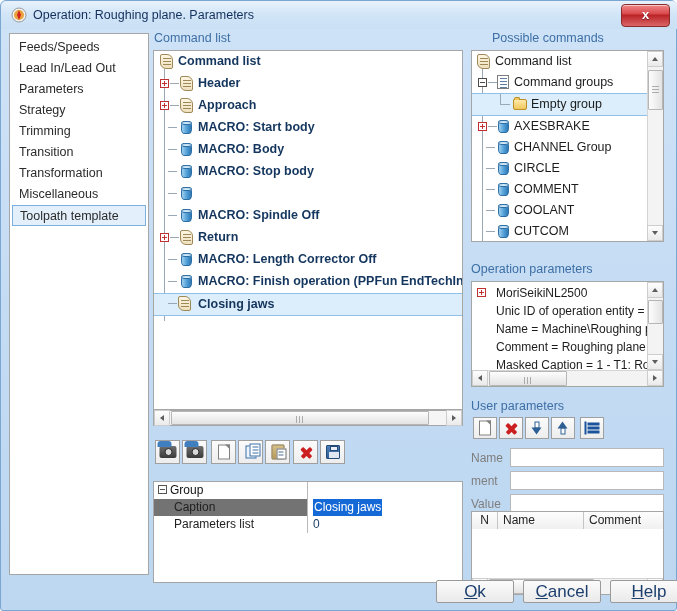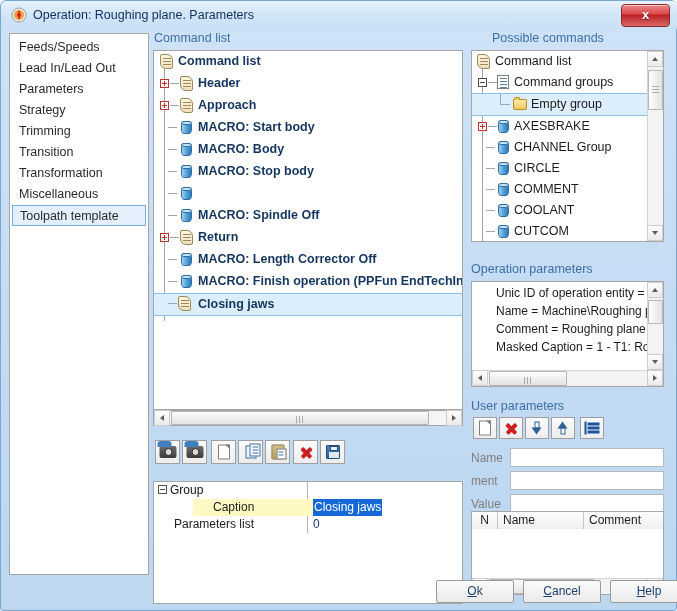--- a/index.html
+++ b/index.html
@@ -204,26 +204,26 @@
   .g-adn:after{content:"";position:absolute;left:0;top:6px;border-left:5.5px solid transparent;border-right:5.5px solid transparent;border-top:7px solid #2d5f95;}
   .g-aup{width:11px;height:13px;}
   .g-aup:before{content:"";position:absolute;left:3px;bottom:0;width:5px;height:7px;background:#fff;border:1px solid #2d5f95;box-sizing:border-box;}
   .g-aup:after{content:"";position:absolute;left:0;bottom:6px;border-left:5.5px solid transparent;border-right:5.5px solid transparent;border-bottom:7px solid #2d5f95;}
   
   .g-lines{width:15px;height:13px;}
   .g-lines:before{content:"";position:absolute;left:0;top:0;width:2px;height:13px;background:#19539b;}
   .g-lines:after{content:"";position:absolute;left:3px;top:1px;width:12px;height:2.5px;background:#19539b;box-shadow:0 4px 0 #19539b,0 8px 0 #19539b;}
 
   
-  #propgrid{ left:148px; top:452px; width:310px; height:123px; }
+  #propgrid{ left:148px; top:452px; width:310px; height:102px; }
   .pg-row{position:relative;height:17px;line-height:17px;font-size:12px;color:#222;}
   .pg-name{position:absolute;left:0;top:0;width:154px;height:17px;box-sizing:border-box;border-right:1px solid #b8b8b8;padding-left:6px;white-space:nowrap;overflow:hidden;}
   .pg-val{position:absolute;left:155px;top:0;right:0;height:17px;padding-left:4px;white-space:nowrap;overflow:hidden;color:#1d3f6b;}
   .pg-row.group .pg-name{padding-left:4px;font-weight:normal;color:#111;}
-  .pg-row.sel .pg-name{background:#fef9c3;margin-left:39px;}
+  .pg-row.sel .pg-name{background:#737373;}
   .pg-minus{position:relative;display:inline-block;width:9px;height:9px;border:1px solid #555;box-sizing:border-box;background:#fff;vertical-align:middle;margin-right:3px;top:-1px;}
   .pg-minus:before{content:"";position:absolute;left:1px;top:3px;width:5px;height:1px;background:#555;}
   .pg-edit{display:inline-block;background:#1569d6;color:#fff;padding:0 1px;}
 
   
   #opbox{ left:466px; top:252px; width:193px; height:106px; }
   .op-row{position:relative;height:18px;line-height:18px;font-size:12px;color:#1c1c1c;padding-left:24px;white-space:nowrap;overflow:hidden;}
 
   
   .up-lbl{position:absolute;color:#7e7e7e;font-size:12px;white-space:nowrap;overflow:hidden;}
@@ -235,21 +235,21 @@
   }
   #uptable{ left:466px; top:482px; width:193px; height:84px; }
   .ut-head{position:absolute;left:0;top:0;right:0;height:17px;background:linear-gradient(180deg,#fdfdfd,#f0f0f0);border-bottom:1px solid #c5c5c5;}
   .ut-th{position:absolute;top:0;height:17px;line-height:17px;font-size:12px;color:#222;border-right:1px solid #c5c5c5;box-sizing:border-box;padding-left:5px;white-space:nowrap;}
 
   
   .dlg-btn{
     position:absolute;width:78px;height:23px;box-sizing:border-box;
     background:linear-gradient(180deg,#fbfbfb,#eaeaea);
     border:1px solid #9a9a9a;border-radius:2px;
-    font-family:"Liberation Sans", sans-serif;font-size:12px;color:#1c3f6e;
+    font-family:"Liberation Sans", sans-serif;font-size:17px;color:#1c3f6e;
     text-align:center;line-height:21px;cursor:pointer;
   }
   .mn{text-decoration:underline;}
 </style>
 </head>
 <body>
 
 <div class="window">
 
   <div class="titlebar">
@@ -470,20 +470,24 @@
         <div class="sb-btn" style="left:-1px;bottom:0;">
             <span class="arw dn"></span>
           </div>
       </div>
     </div>
 
     <div class="panel-label" style="left:466px;top:233px;">Operation parameters</div>
 
     <div class="box" id="opbox">
       <div style="position:absolute;left:0;top:2px;right:16px;overflow:hidden;">
+        <div class="op-row">
+          <span class="plus" style="left:5px;top:4px;"></span>
+          <span>MoriSeikiNL2500</span>
+        </div>
         <div class="op-row"><span>Unic ID of operation entity = ...</span></div>
         <div class="op-row"><span>Name = Machine\Roughing pl...</span></div>
         <div class="op-row"><span>Comment = Roughing plane</span></div>
         <div class="op-row"><span>Masked Caption = 1 - T1: Ro...</span></div>
       </div>
 
       <div class="sb-v" style="right:0;top:0;bottom:16px;">
         <div class="sb-btn" style="left:-1px;top:0;">
             <span class="arw up"></span>
           </div>

